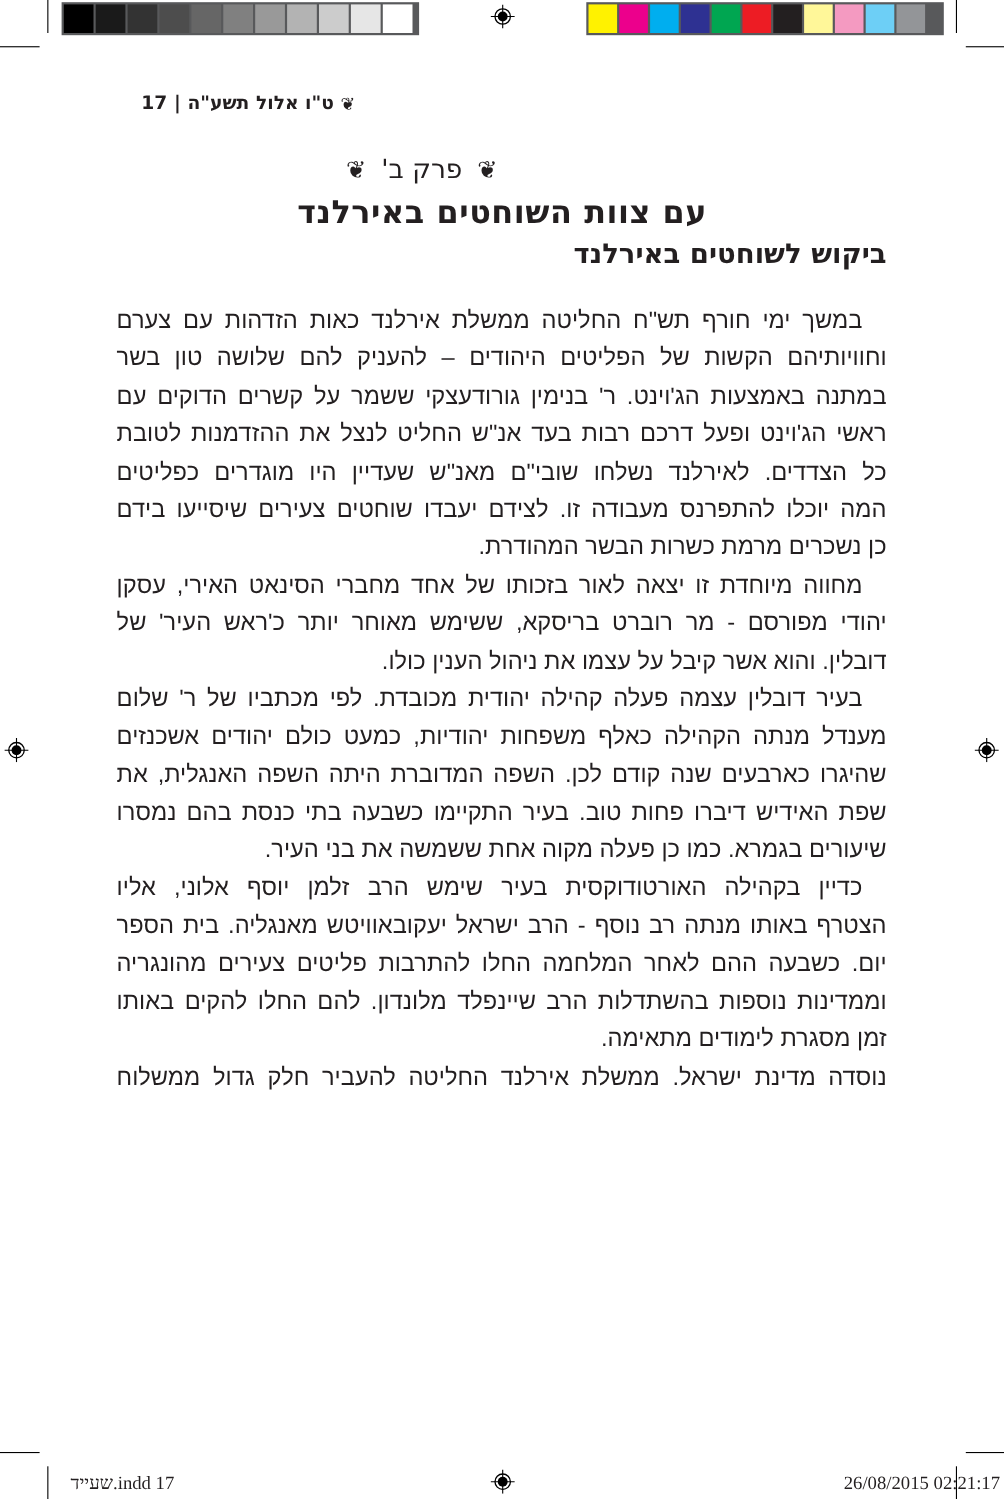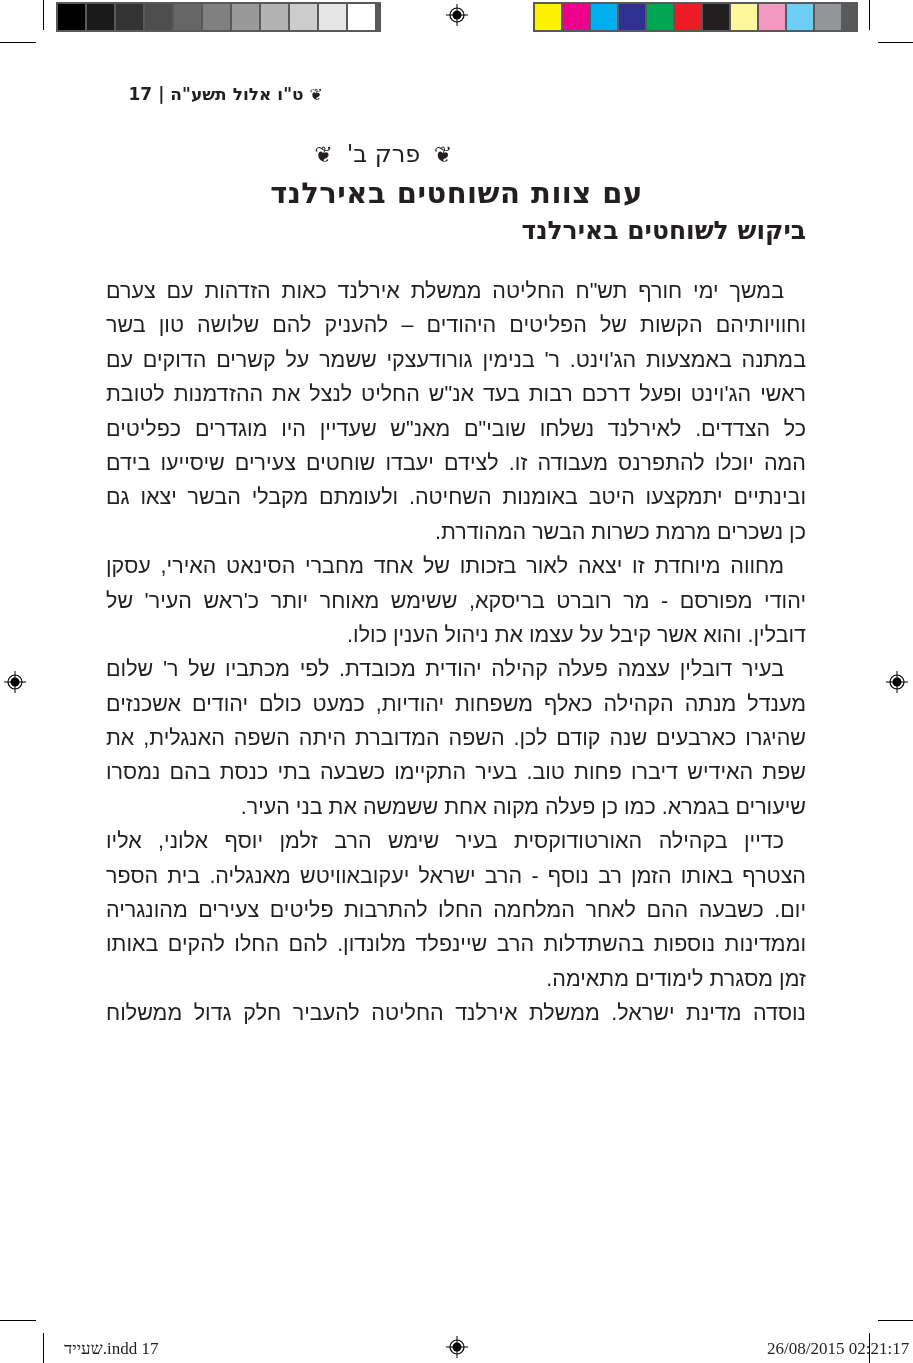--- a/index.html
+++ b/index.html
@@ -125,38 +125,37 @@
 <div class="section-title">ביקוש לשוחטים באירלנד</div>
 
 <div class="body-text" id="body">
     <div>
       <span class="line indent">במשך ימי חורף תש"ח החליטה ממשלת אירלנד כאות הזדהות עם צערם</span>
       <span class="line">וחוויותיהם הקשות של הפליטים היהודים – להעניק להם שלושה טון בשר</span>
       <span class="line">במתנה באמצעות הג'וינט. ר' בנימין גורודעצקי ששמר על קשרים הדוקים עם</span>
       <span class="line">ראשי הג'וינט ופעל דרכם רבות בעד אנ"ש החליט לנצל את ההזדמנות לטובת</span>
       <span class="line">כל הצדדים. לאירלנד נשלחו שובי"ם מאנ"ש שעדיין היו מוגדרים כפליטים</span>
       <span class="line">המה יוכלו להתפרנס מעבודה זו. לצידם יעבדו שוחטים צעירים שיסייעו בידם</span>
-      <span class="line">ובינתיים יתמקצעו היטב באומנות השחיטה. ולעומתם מקבלי הבשר יצאו גם</span>
       <span class="line last">כן נשכרים מרמת כשרות הבשר המהודרת.</span>
     </div>
     <div>
       <span class="line indent">מחווה מיוחדת זו יצאה לאור בזכותו של אחד מחברי הסינאט האירי, עסקן</span>
       <span class="line">יהודי מפורסם - מר רוברט בריסקא, ששימש מאוחר יותר כ'ראש העיר' של</span>
       <span class="line last">דובלין. והוא אשר קיבל על עצמו את ניהול הענין כולו.</span>
     </div>
     <div>
       <span class="line indent">בעיר דובלין עצמה פעלה קהילה יהודית מכובדת. לפי מכתביו של ר' שלום</span>
       <span class="line">מענדל מנתה הקהילה כאלף משפחות יהודיות, כמעט כולם יהודים אשכנזים</span>
       <span class="line">שהיגרו כארבעים שנה קודם לכן. השפה המדוברת היתה השפה האנגלית, את</span>
       <span class="line">שפת האידיש דיברו פחות טוב. בעיר התקיימו כשבעה בתי כנסת בהם נמסרו</span>
       <span class="line last">שיעורים בגמרא. כמו כן פעלה מקוה אחת ששמשה את בני העיר.</span>
     </div>
     <div>
       <span class="line indent">כדיין בקהילה האורטודוקסית בעיר שימש הרב זלמן יוסף אלוני, אליו</span>
-      <span class="line">הצטרף באותו הזמן רב נוסף - הרב ישראל יעקובאוויטש מאנגליה. בית הספר</span>
+      <span class="line">הצטרף באותו מנתה רב נוסף - הרב ישראל יעקובאוויטש מאנגליה. בית הספר</span>
       <span class="line">יום. כשבעה ההם לאחר המלחמה החלו להתרבות פליטים צעירים מהונגריה</span>
       <span class="line">וממדינות נוספות בהשתדלות הרב שיינפלד מלונדון. להם החלו להקים באותו</span>
       <span class="line last">זמן מסגרת לימודים מתאימה.</span>
     </div>
     <div>
       <span class="line">נוסדה מדינת ישראל. ממשלת אירלנד החליטה להעביר חלק גדול ממשלוח</span>
     </div>
   </div>
 
 <div class="slug" style="left:64px;">שעייד.indd   17</div>

